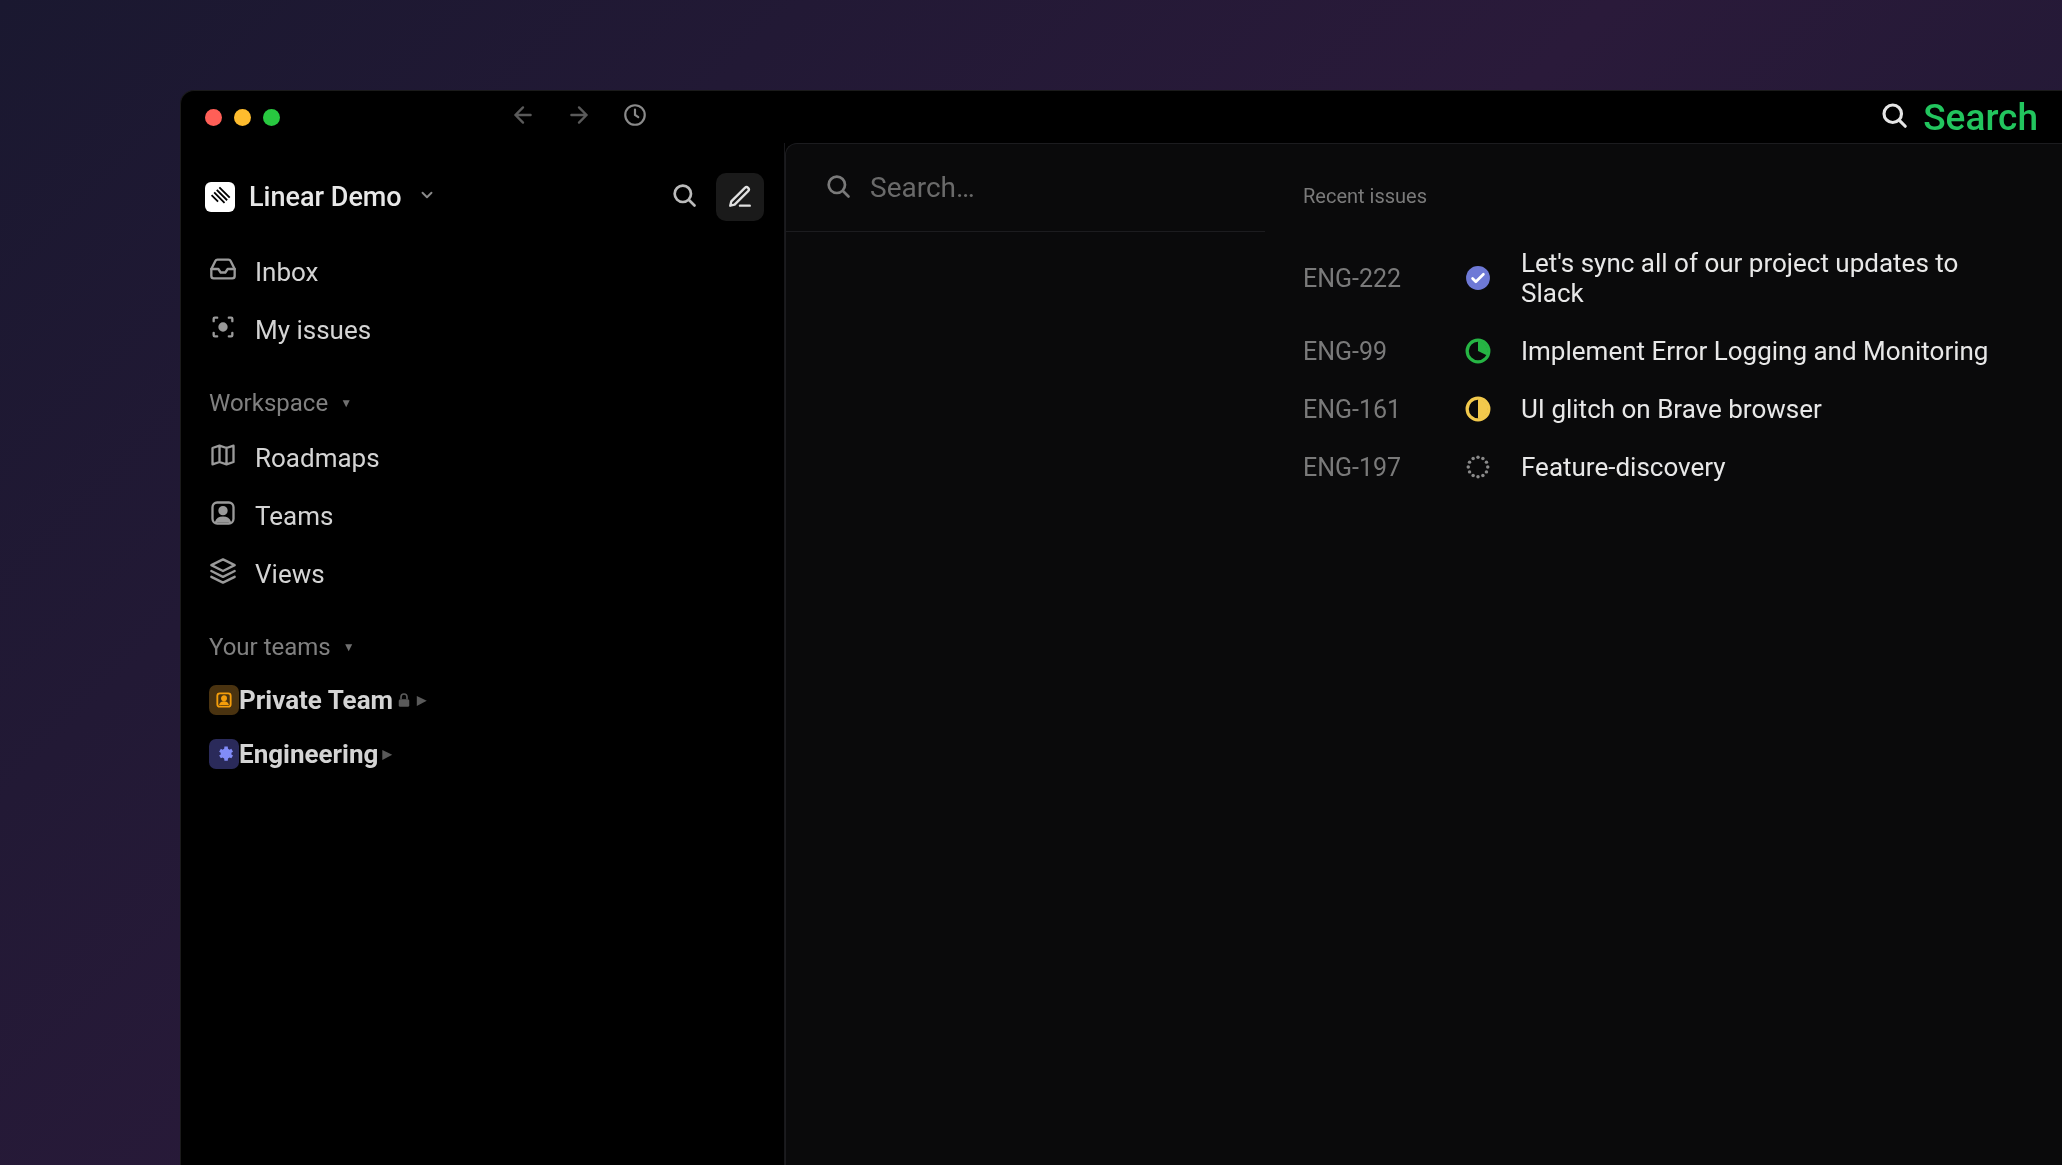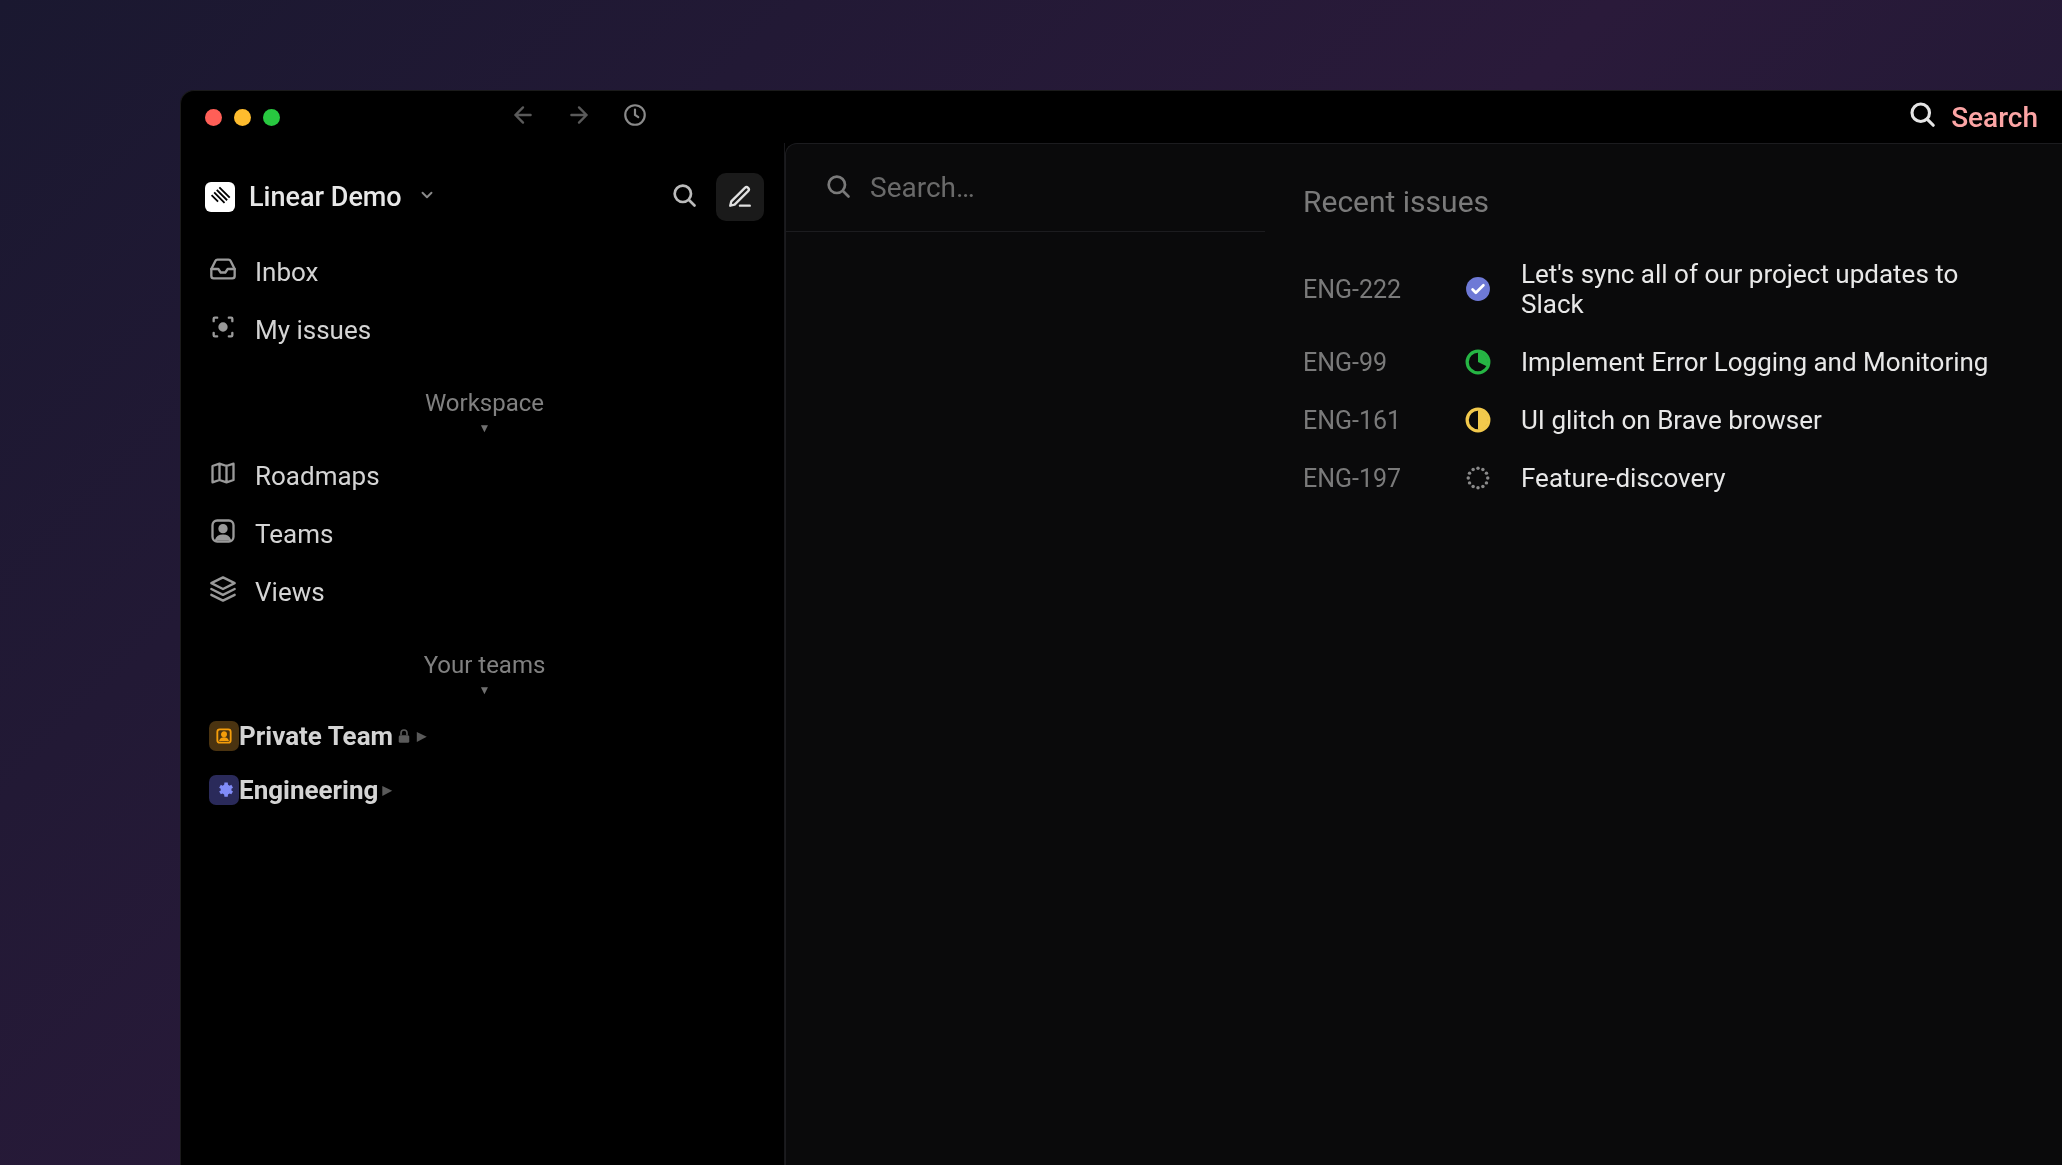--- a/index.html
+++ b/index.html
@@ -57,22 +57,22 @@
       width: 26px;
       height: 26px;
     }
     .nav-arrow { color: #5a5a5a; }
     .hist { color: #8a8a8a; }
     .search-top {
       margin-left: auto;
       display: flex;
       align-items: center;
       gap: 14px;
-      color: #fca5a5;
-      font-size: 28px;
+      color: #22c55e;
+      font-size: 37px;
       font-weight: 500;
       padding-right: 0;
     }
     .search-top svg {
       width: 30px;
       height: 30px;
       color: #e5e5e5;
     }
     .body {
       display: flex;
@@ -140,26 +140,25 @@
       color: #d4d4d4;
       font-size: 26px;
       font-weight: 450;
       border-radius: 8px;
       cursor: pointer;
     }
     .nav-item svg { width: 28px; height: 28px; color: #9a9a9a; flex-shrink: 0; }
     .section-header {
       display: flex;
       align-items: center;
-      gap: 4px;
+      gap: 12px;
       padding: 30px 4px 12px 4px;
       color: #808080;
       font-size: 24px;
       font-weight: 450;
-      flex-direction: column;
     }
     .section-header .tri {
       font-size: 12px;
       color: #707070;
     }
     .team-item {
       display: flex;
       align-items: center;
       gap: 0;
       padding: 12px 4px;
@@ -207,21 +206,21 @@
       outline: none;
       font-size: 28px;
       color: #e5e5e5;
     }
     .search-bar input::placeholder { color: #6a6a6a; }
     .results {
       padding: 40px 38px;
     }
     .results-heading {
       color: #7a7a7a;
-      font-size: 30px;
+      font-size: 20px;
       font-weight: 450;
       margin-bottom: 26px;
     }
     .issue-row {
       display: flex;
       align-items: center;
       gap: 30px;
       padding: 14px 0;
     }
     .issue-id {

